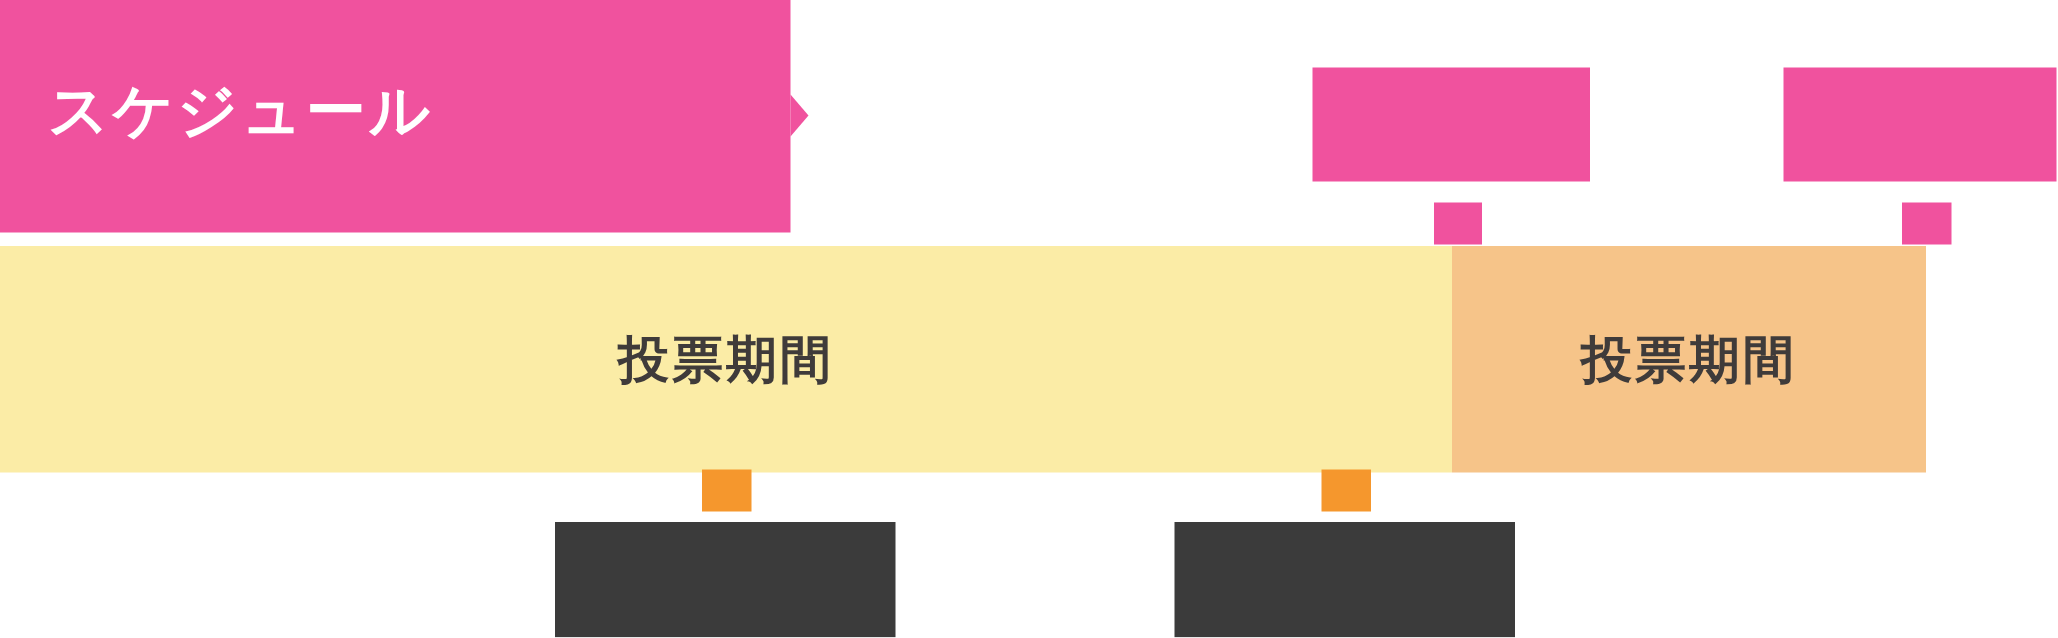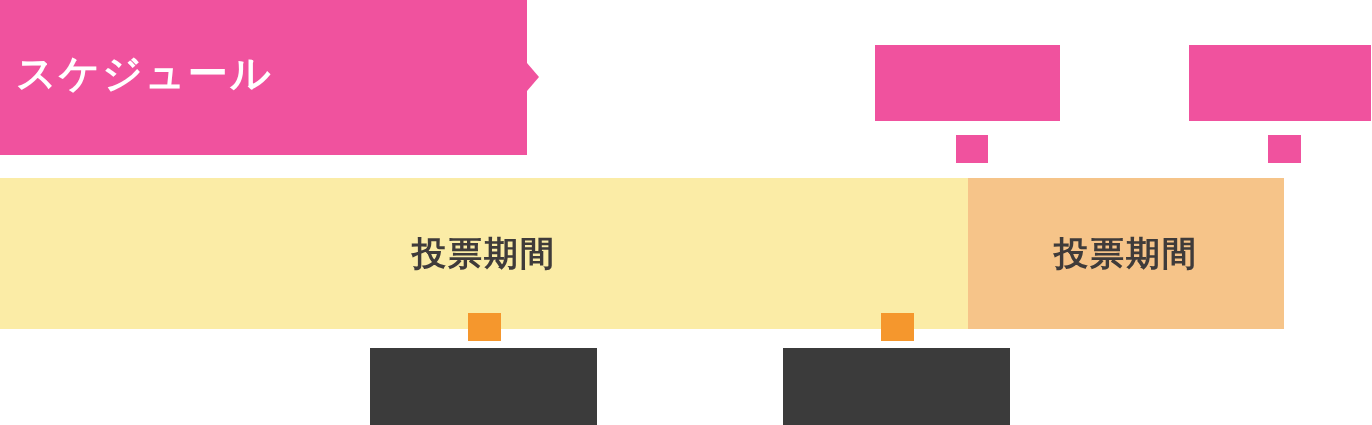--- a/index.html
+++ b/index.html
@@ -23,36 +23,36 @@
     width: 527px; height: 155px;
     background: #f0529e;
     display: flex;
     align-items: center;
   }
   .header-title {
     color: #ffffff;
     font-size: 40px;
     font-weight: bold;
     letter-spacing: 2px;
-    padding-left: 16px;
+    padding-left: 32px;
     padding-bottom: 8px;
   }
   .header-arrow {
     position: absolute;
     left: 527px; top: 63px;
     width: 0; height: 0;
     border-top: 14px solid transparent;
     border-bottom: 14px solid transparent;
     border-left: 12px solid #f0529e;
   }
 
   
   .bar {
     position: absolute;
-    left: 0; top: 178px;
+    left: 0; top: 164px;
     width: 1284px; height: 151px;
     display: flex;
   }
   .segment {
     height: 100%;
     display: flex;
     align-items: center;
     justify-content: center;
   }
   .segment-vote  { width: 968px; background: #fbeca6; }

